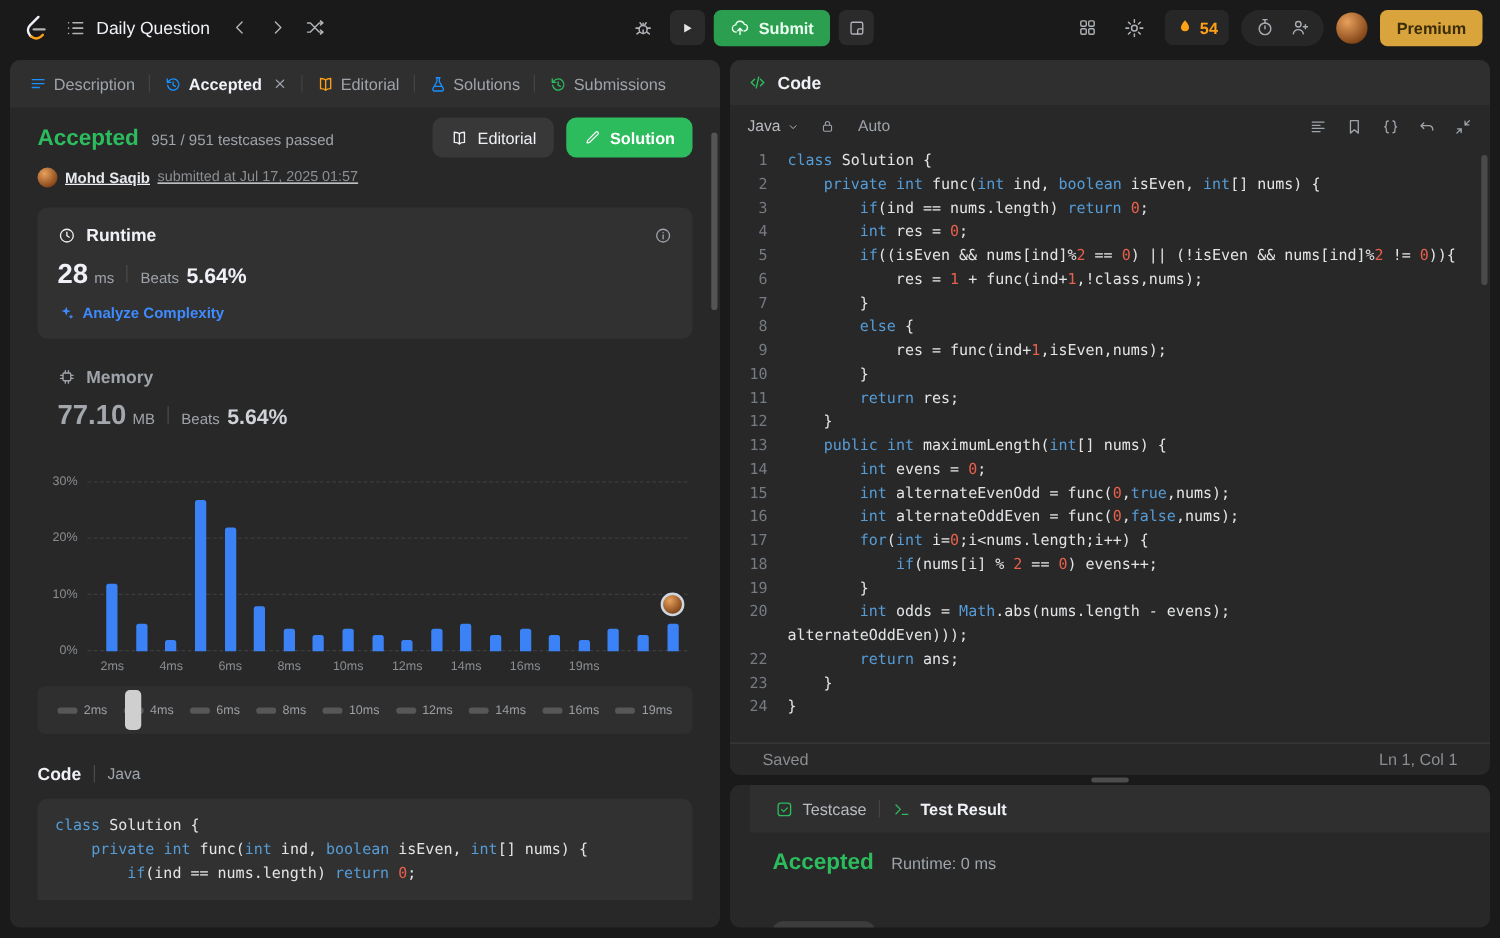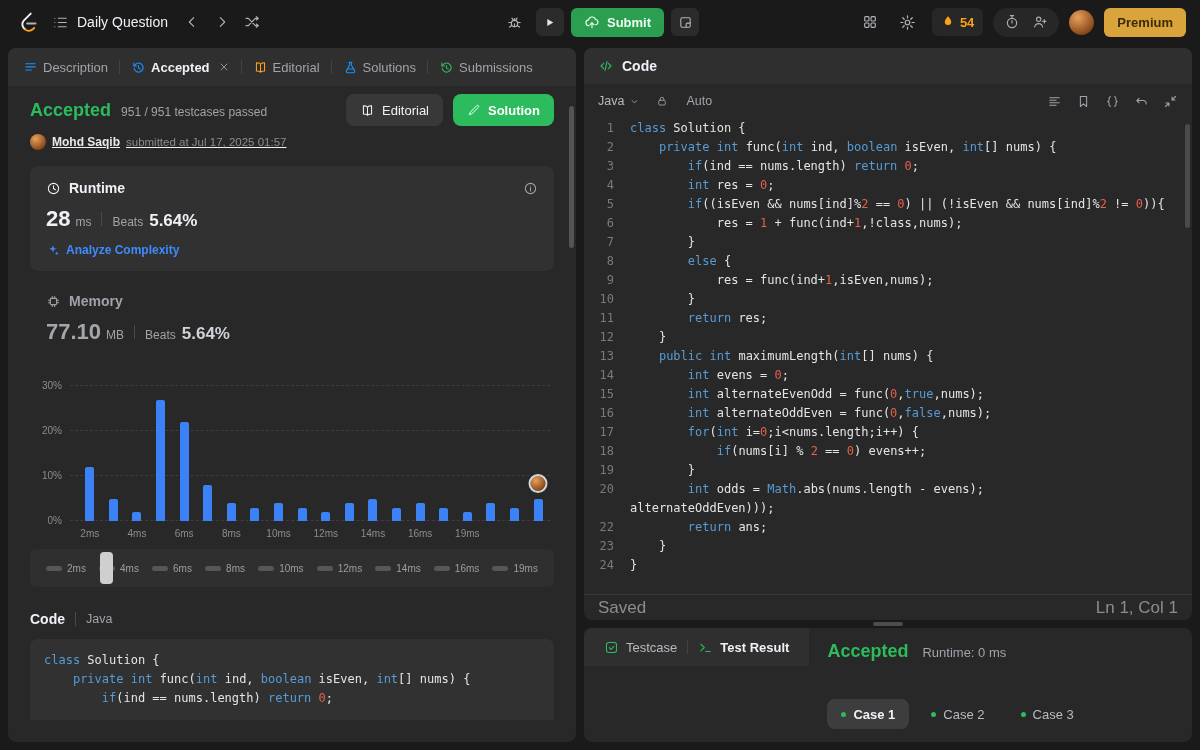--- a/index.html
+++ b/index.html
@@ -118,26 +118,26 @@
   .editor-body { flex:1; overflow:hidden; padding-top:1px;
     font-family:"DejaVu Sans Mono","Liberation Mono",monospace; font-size:12px; line-height:19px; cursor:text; }
   .code-line { display:flex; }
   .ln { flex:none; width:46px; padding-right:16px; text-align:right; color:#767b82; }
   .lt { white-space:pre; }
   .tk-p { color:#e3e4e6; }
   .tk-k { color:#569cd6; }
   .tk-n { color:#e5604c; }
   .tk-t { color:#569cd6; }
   .editor-status { height:26px; flex:none; border-top:1px solid #3a3a3a; display:flex; align-items:center;
-    padding:0 14px; color:#8a8d91; font-size:17px; }
+    padding:0 26px; color:#8a8d91; font-size:13px; }
   .ed-scrollthumb { position:absolute; right:2px; top:76px; width:5px; height:104px; background:#4a4a4a; border-radius:3px; cursor:pointer; }
   .resize-handle { height:8px; flex:none; display:flex; align-items:center; justify-content:center; cursor:row-resize; }
   .grip { width:30px; height:4px; border-radius:2px; background:#4d4d4d; }
 
-  .testcase-panel { flex:1; min-height:0; display:flex; flex-direction:row; }
+  .testcase-panel { flex:1; min-height:0; display:flex; flex-direction:column;padding-left:16px; }
   .tc-header { height:38px; flex:none; background:#2f2f2f; display:flex; align-items:center; padding:0 14px; font-size:13px; }
   .tc-tab { display:flex; align-items:center; gap:7px; padding:0 6px; color:#b7bbc0; cursor:pointer; }
   .tc-tab.active { color:#eff1f6; font-weight:700; }
   .tc-body { padding:13px 18px; }
   .tc-result-row { display:flex; align-items:baseline; gap:14px; }
   .tc-status { color:#2cbb5d; font-size:18px; font-weight:700; }
   .tc-runtime { color:#9fa4aa; font-size:13px; }
   .case-row { display:flex; align-items:center; gap:8px; margin-top:13px; }
   .case-chip { display:flex; align-items:center; gap:7px; height:30px; padding:0 14px; border-radius:8px;
     font-size:13px; color:#b7bbc0; cursor:pointer;margin-top:24px; }

